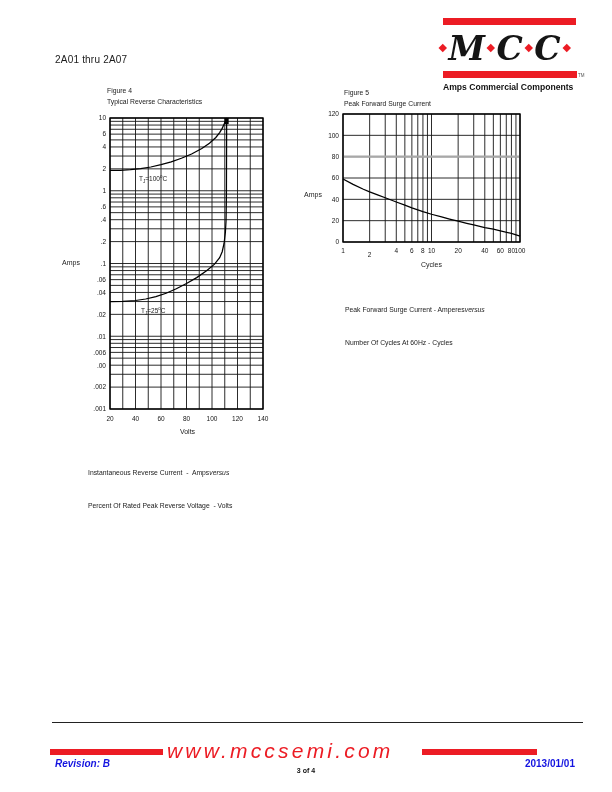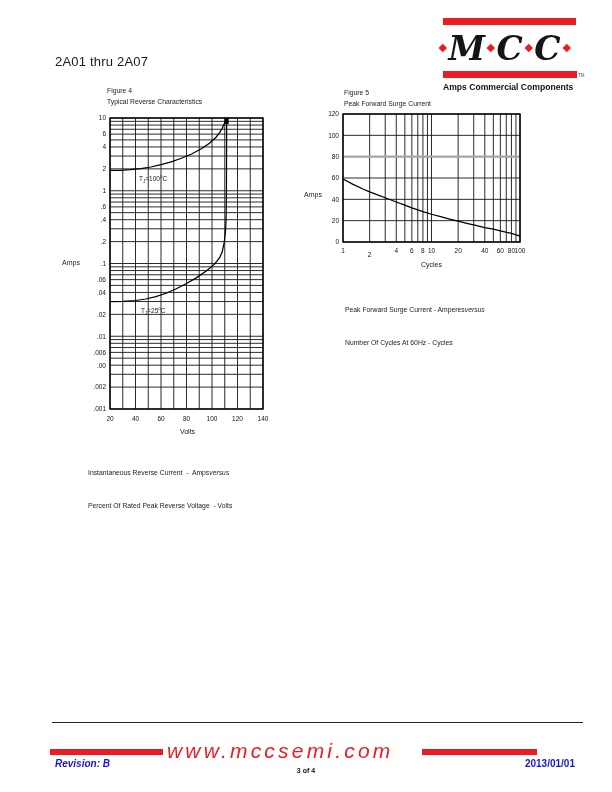--- a/index.html
+++ b/index.html
@@ -1,21 +1,21 @@
 <!DOCTYPE html>
 <html><head>
 <meta charset="utf-8">
 <style>
   html,body{margin:0;padding:0;background:#fff;}
   .page{position:relative;width:612px;height:792px;background:#fff;
         font-family:"Liberation Sans",sans-serif;color:#111;overflow:hidden;}
   .abs{position:absolute;}
 
   
-  .part-title{left:55px;top:54px;font-size:13px;letter-spacing:.2px;color:#1a1a1a;}
+  .part-title{left:55px;top:54px;font-size:10px;letter-spacing:.2px;color:#1a1a1a;}
   .logo{left:437px;top:18px;width:148px;}
   .logo-bar{background:#ec1c24;height:7px;}
   .logo-bar.top{margin-left:6px;width:133px;}
   .logo-letters{display:flex;align-items:center;height:42px;margin-top:2px;
       font-family:"DejaVu Serif",serif;font-style:italic;font-weight:bold;
       font-size:33px;line-height:1;color:#151515;}
   .dmd{display:inline-block;width:5.5px;height:5.5px;background:#ec1c24;
       transform:rotate(45deg);margin:0 3px;flex:0 0 auto;}
   .logo-bar-row{display:flex;align-items:flex-end;margin-top:2px;}
   .logo-bar.bottom{margin-left:6px;width:134px;}

